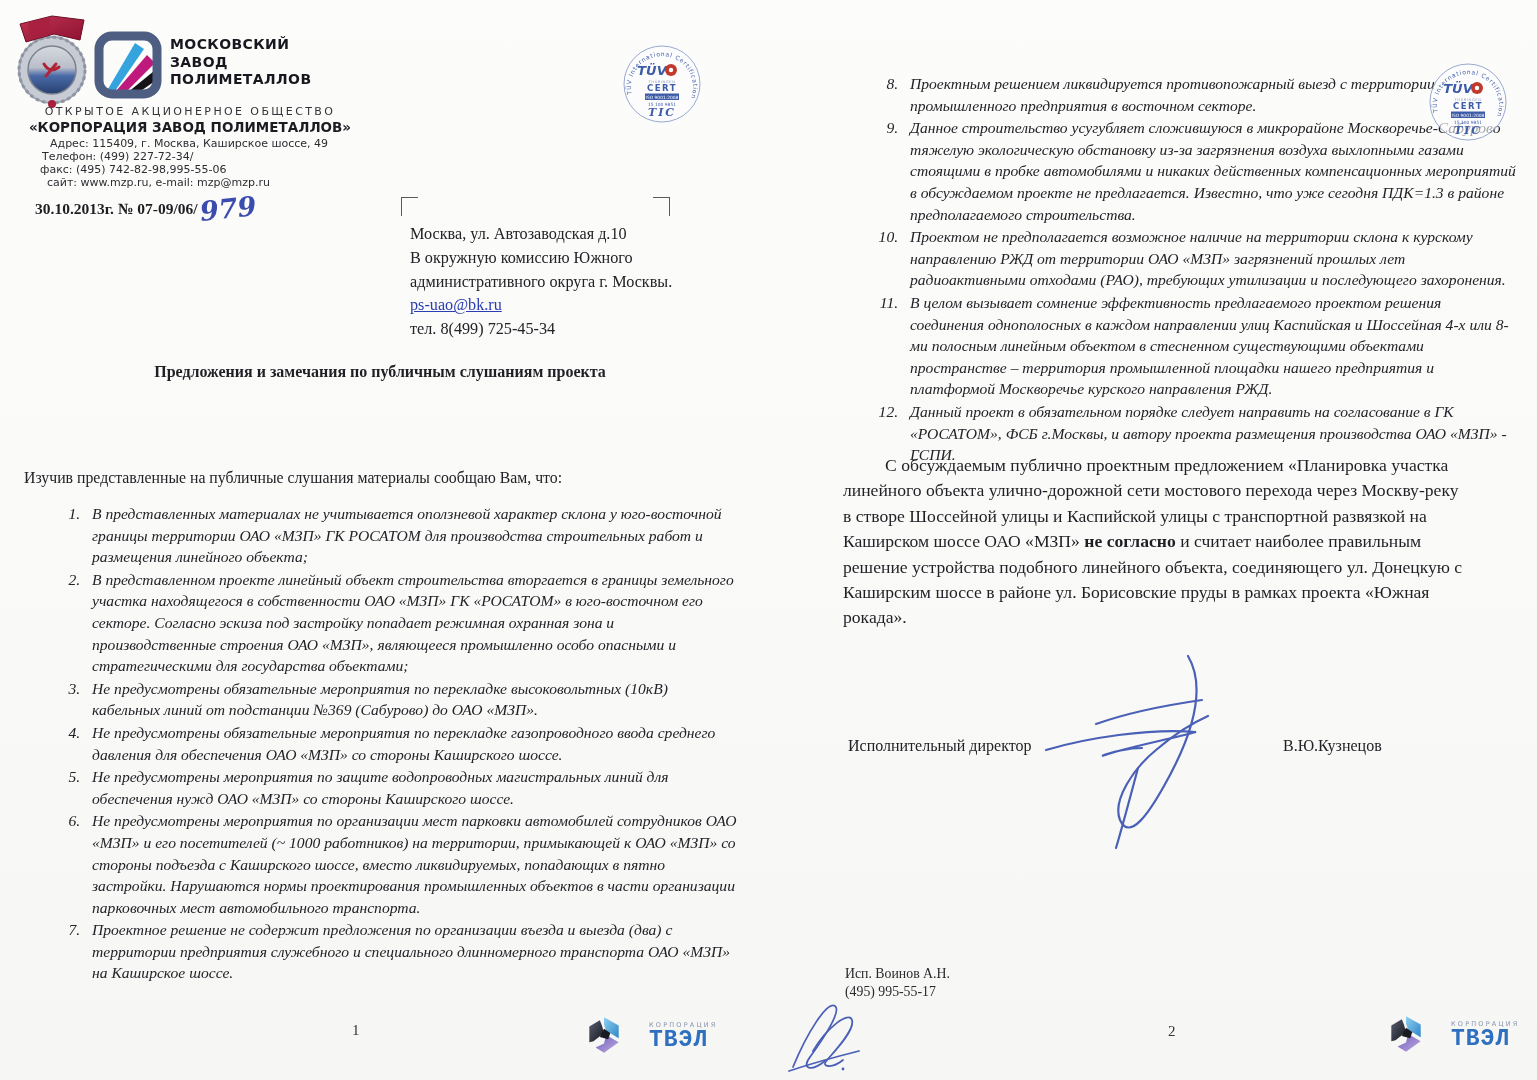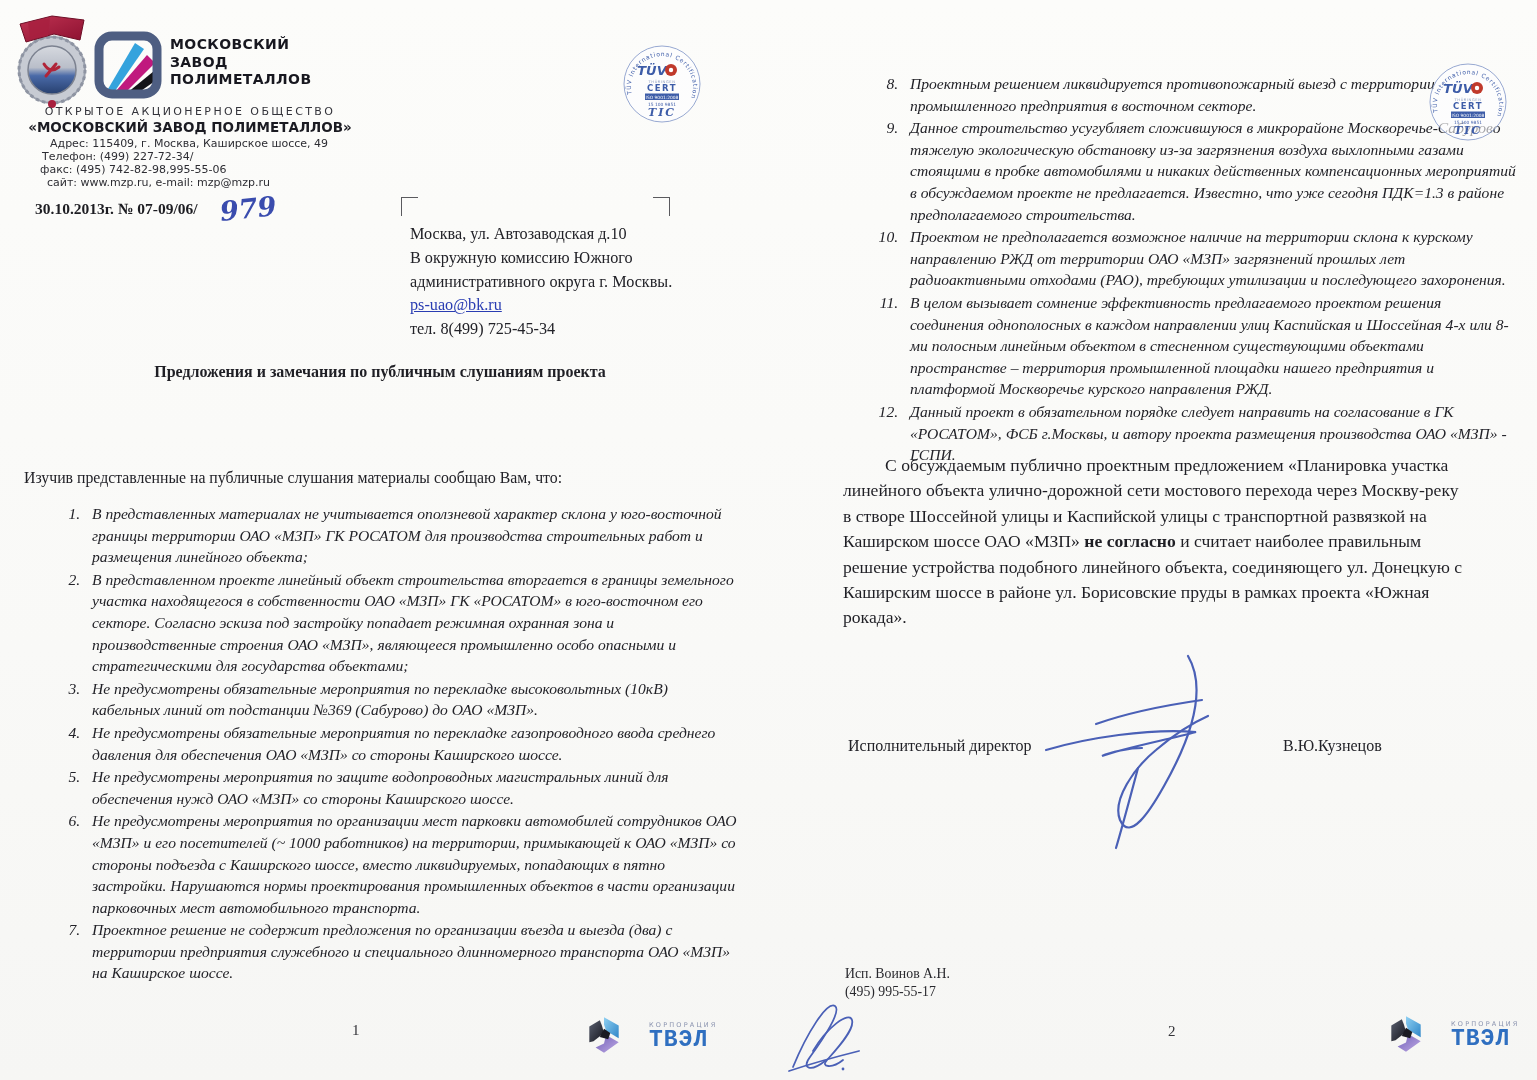--- a/index.html
+++ b/index.html
@@ -14,21 +14,21 @@
   
   .mzp-logo-text { left:170px; top:36px; font-family:"DejaVu Sans",sans-serif;
     font-weight:bold; font-size:14px; line-height:17.5px; color:#17171f; letter-spacing:.4px; }
   .org-type { left:10px; top:105px; width:360px; text-align:center;
     font-family:"DejaVu Sans",sans-serif; font-size:11px; letter-spacing:2.4px; color:#33333a; }
   .org-name { left:0px; top:119px; width:380px; text-align:center;
     font-family:"DejaVu Sans",sans-serif; font-weight:bold; font-size:13.5px; color:#1b1b22; }
   .hdr-addr { font-family:"DejaVu Sans",sans-serif; font-size:11px; color:#2d2d33; }
 
   .date-line { left:35px; top:200px; font-weight:bold; font-size:15.5px; color:#1d1d22;
-    display:flex; align-items:flex-start;gap:20px; }
+    display:flex; align-items:flex-start; }
   .hand-num { font-style:italic; font-size:27px; color:#3a4cae; line-height:18px;
     transform:rotate(-6deg); margin-left:2px; font-family:"DejaVu Serif",serif; }
 
   .corner-l { left:401px; top:197px; width:17px; height:19px;
     border-left:1.6px solid #5a5a5e; border-top:1.6px solid #5a5a5e; }
   .corner-r { left:653px; top:197px; width:17px; height:19px;
     border-right:1.6px solid #5a5a5e; border-top:1.6px solid #5a5a5e; }
 
   .recipient { left:410px; top:223px; width:268px; font-size:16.2px; line-height:23.8px; color:#222228; }
   .recipient .email { color:#2a3db2; text-decoration:underline; }
@@ -98,21 +98,21 @@
     <rect x="5" y="5" width="58" height="58" rx="13" fill="none" stroke="#4e5e82" stroke-width="9"></rect>
   </svg>
 
   <div class="abs mzp-logo-text">
     <div>МОСКОВСКИЙ</div>
     <div>ЗАВОД</div>
     <div>ПОЛИМЕТАЛЛОВ</div>
   </div>
 
   <div class="abs org-type">ОТКРЫТОЕ   АКЦИОНЕРНОЕ   ОБЩЕСТВО</div>
-  <div class="abs org-name">«МОСКОВСКИЙ ЗАВОД ПОЛИМЕТАЛЛОВ»</div>
+  <div class="abs org-name">«КОРПОРАЦИЯ ЗАВОД ПОЛИМЕТАЛЛОВ»</div>
   <div class="abs hdr-addr" style="left:50px; top:137px;">Адрес: 115409, г. Москва, Каширское шоссе, 49</div>
   <div class="abs hdr-addr" style="left:42px; top:150px;">Телефон: (499) 227-72-34/</div>
   <div class="abs hdr-addr" style="left:40px; top:163px;">факс: (495) 742-82-98,995-55-06</div>
   <div class="abs hdr-addr" style="left:47px; top:176px;">сайт: www.mzp.ru, e-mail: mzp@mzp.ru</div>
 
   <svg class="abs" style="left:622px; top:44px;" width="80" height="80" viewBox="0 0 80 80">
     <defs>
         <path id="tuvArc1" d="M11 54 A31 31 0 1 1 69 54"></path>
       </defs>
     <circle cx="40" cy="40" r="38" fill="#fdfdff" fill-opacity="0.6" stroke="#7d93c6" stroke-width="0.8"></circle>

